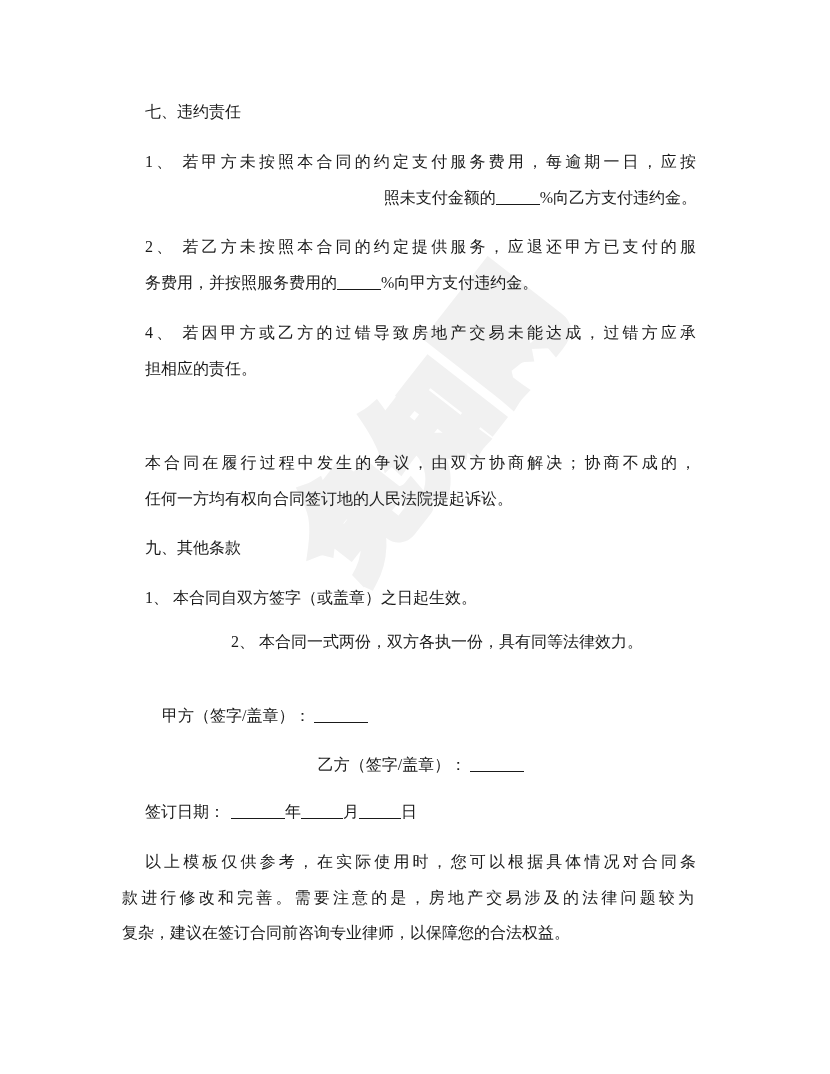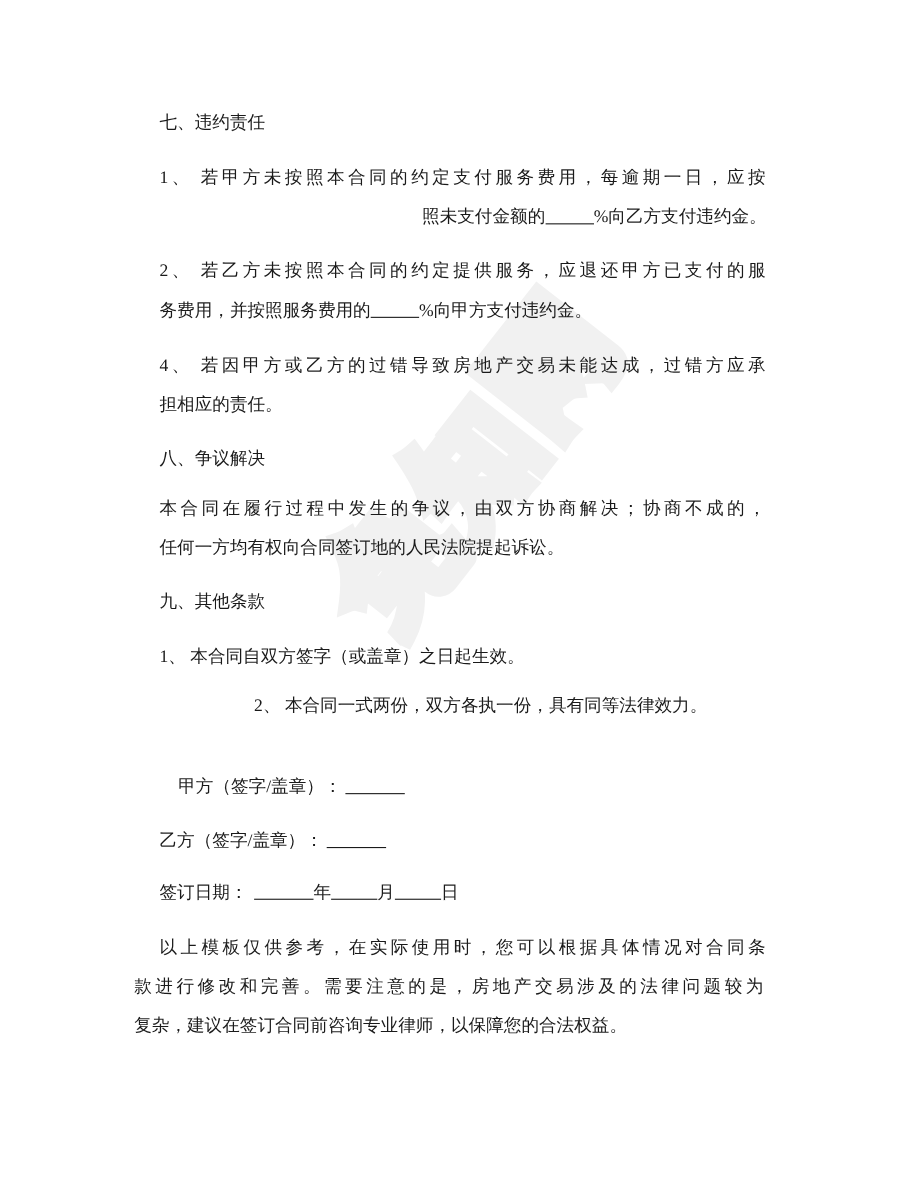--- a/index.html
+++ b/index.html
@@ -81,32 +81,31 @@
   </div>
 
   <div class="line just" style="top:233px; left:145px; width:551px;">2、 若乙方未按照本合同的约定提供服务，应退还甲方已支付的服</div>
   <div class="line" style="top:269px; left:145px;">
     <span>务费用，并按照服务费用的</span><span class="blank b5"></span><span>%向甲方支付违约金。</span>
   </div>
 
   <div class="line just" style="top:319px; left:145px; width:551px;">4、 若因甲方或乙方的过错导致房地产交易未能达成，过错方应承</div>
   <div class="line" style="top:355px; left:145px;">担相应的责任。</div>
 
-  <div class="line" style="top:404px; left:145px;">八、争议解决</div>
   <div class="line just" style="top:449px; left:145px; width:551px;">本合同在履行过程中发生的争议，由双方协商解决；协商不成的，</div>
   <div class="line" style="top:485px; left:145px;">任何一方均有权向合同签订地的人民法院提起诉讼。</div>
 
   <div class="line" style="top:534px; left:145px;">九、其他条款</div>
   <div class="line" style="top:584px; left:145px;">1、 本合同自双方签字（或盖章）之日起生效。</div>
   <div class="line" style="top:628px; left:161px;text-align:center;">2、 本合同一式两份，双方各执一份，具有同等法律效力。</div>
 
   <div class="line" style="top:702px; left:162px;">
     <span>甲方（签字/盖章）：</span><span class="blank b6" style="margin-left:4px;"></span>
   </div>
-  <div class="line" style="top:751px; left:145px;">
+  <div class="line" style="top:751px; left:145px;text-align:center;">
     <span>乙方（签字/盖章）：</span><span class="blank b6" style="margin-left:4px;"></span>
   </div>
   <div class="line" style="top:798px; left:145px;">
     <span>签订日期：</span><span class="blank b6" style="margin-left:6px;"></span><span>年</span><span class="blank b5b"></span><span>月</span><span class="blank b5b"></span><span>日</span>
   </div>
 
   <div class="line just" style="top:848px; left:145px; width:551px;">以上模板仅供参考，在实际使用时，您可以根据具体情况对合同条</div>
   <div class="line" style="top:919px; left:122px;">复杂，建议在签订合同前咨询专业律师，以保障您的合法权益。</div>
   <div class="line just" style="top:884px; left:122px; width:572px;">款进行修改和完善。需要注意的是，房地产交易涉及的法律问题较为</div>
 

